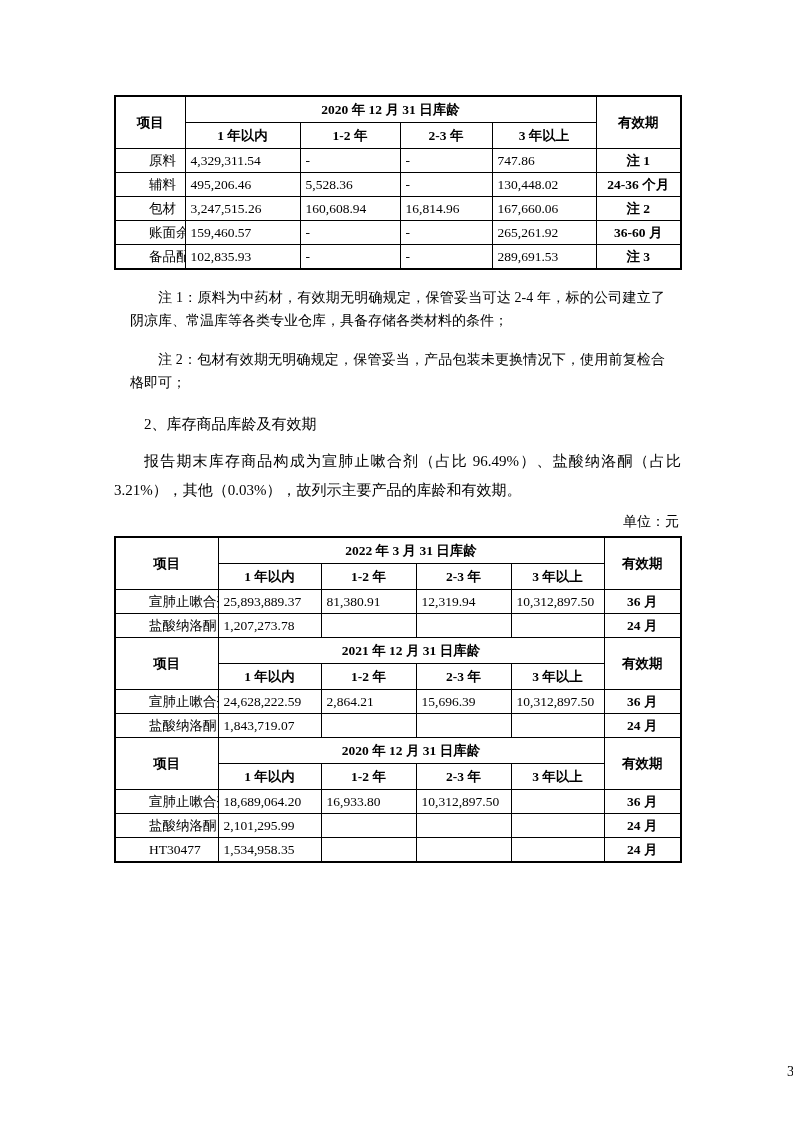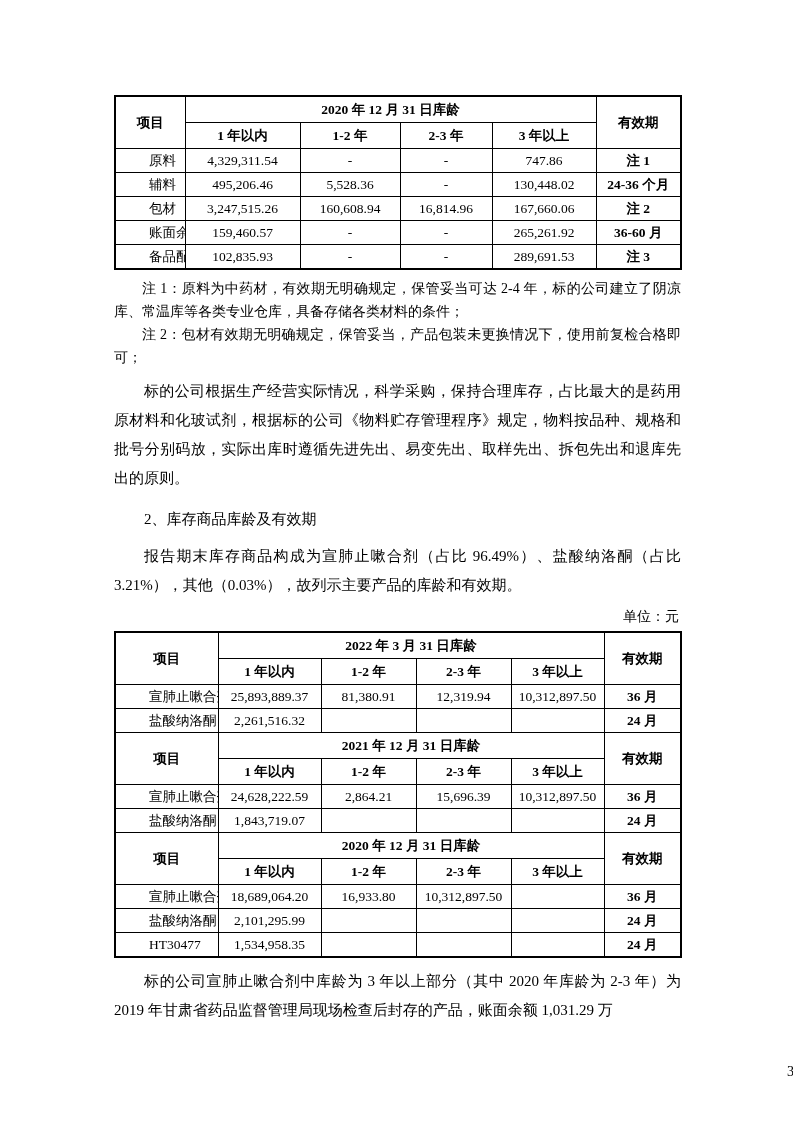--- a/index.html
+++ b/index.html
@@ -35,29 +35,29 @@
     padding: 0 5px;
     font-size: 13.5px;
   }
   .tbl th {
     font-weight: bold;
     text-align: center;
     height: 25px;
   }
   .tbl td { height: 23px; }
   .tbl td.item { text-align: left; padding-left: 33px; }
-  .tbl td.num  { text-align: center; }
+  .tbl td.num  { text-align: left; }
   .tbl td.ctr  { text-align: center; font-weight: bold; }
   .tbl1 { margin-bottom: 7px; }
   .note {
     font-size: 14px;
     line-height: 23px;
     text-indent: 2em;
     text-align: justify;
-    margin: 0;
+    margin: 16px;
   }
   .body-p {
     font-size: 15px;
     line-height: 29px;
     text-indent: 2em;
     text-align: justify;
     margin: 8px 0 0 0;
   }
   .heading {
     font-size: 15px;
@@ -156,21 +156,20 @@
           <td class="num">-</td>
           <td class="num">289,691.53</td>
           <td class="ctr">注 3</td>
         </tr>
       </tbody>
     </table>
 
     <p class="note">注 1：原料为中药材，有效期无明确规定，保管妥当可达 2-4 年，标的公司建立了阴凉库、常温库等各类专业仓库，具备存储各类材料的条件；</p>
     <p class="note">注 2：包材有效期无明确规定，保管妥当，产品包装未更换情况下，使用前复检合格即可；</p>
 
-    <p class="body-p">标的公司根据生产经营实际情况，科学采购，保持合理库存，占比最大的是药用原材料和化玻试剂，根据标的公司《物料贮存管理程序》规定，物料按品种、规格和批号分别码放，实际出库时遵循先进先出、易变先出、取样先出、拆包先出和退库先出的原则。</p>
 
     <p class="heading">2、库存商品库龄及有效期</p>
 
     <p class="body-p">报告期末库存商品构成为宣肺止嗽合剂（占比 96.49%）、盐酸纳洛酮（占比 3.21%），其他（0.03%），故列示主要产品的库龄和有效期。</p>
 
     <div class="unit">单位：元</div>
 
     <table class="tbl">
       <colgroup>
         <col style="width:103px">
@@ -196,21 +195,21 @@
         <tr>
           <td class="item">宣肺止嗽合剂</td>
           <td class="num">25,893,889.37</td>
           <td class="num">81,380.91</td>
           <td class="num">12,319.94</td>
           <td class="num">10,312,897.50</td>
           <td class="ctr">36 月</td>
         </tr>
         <tr>
           <td class="item">盐酸纳洛酮</td>
-          <td class="num">2,261,516.32</td>
+          <td class="num">1,207,273.78</td>
           <td class="num"></td>
           <td class="num"></td>
           <td class="num"></td>
           <td class="ctr">24 月</td>
         </tr>
 
         <tr>
           <th rowspan="2">项目</th>
           <th colspan="4">2021 年 12 月 31 日库龄</th>
           <th rowspan="2">有效期</th>
@@ -269,18 +268,17 @@
           <td class="item">HT30477</td>
           <td class="num">1,534,958.35</td>
           <td class="num"></td>
           <td class="num"></td>
           <td class="num"></td>
           <td class="ctr">24 月</td>
         </tr>
       </tbody>
     </table>
 
-    <p class="closing">标的公司宣肺止嗽合剂中库龄为 3 年以上部分（其中 2020 年库龄为 2-3 年）为 2019 年甘肃省药品监督管理局现场检查后封存的产品，账面余额 1,031.29 万</p>
 
   </div>
 
   <div class="page-number">33</div>
 </div>
 
 </body></html>

